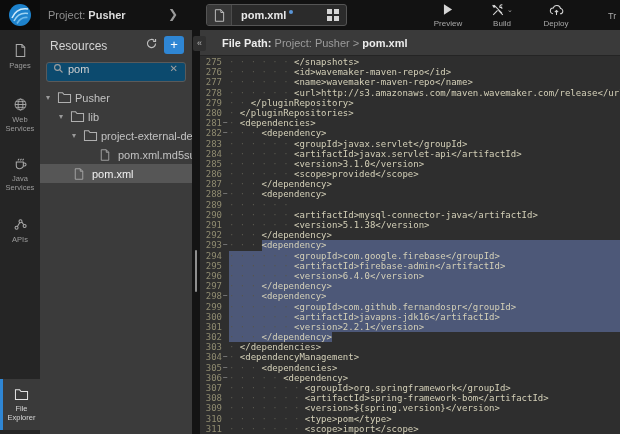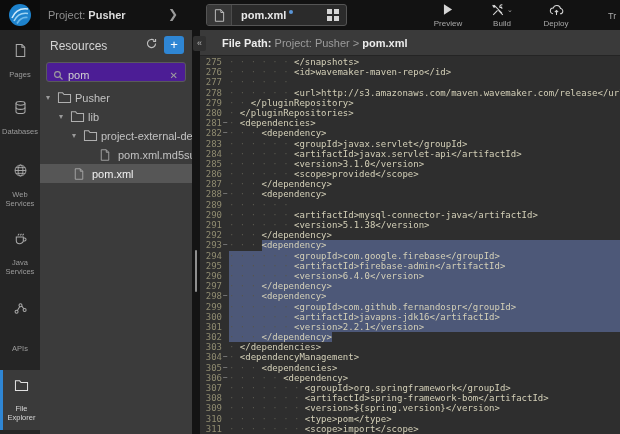--- a/index.html
+++ b/index.html
@@ -26,34 +26,34 @@
   .action { display:flex; flex-direction:column; align-items:center; color:#d5d5d5; width:40px; }
   .action .a-icon { height:15px; display:flex; align-items:center; }
   .action .a-label { font-size:8px; color:#a9a9a9; margin-top:2px; }
   .a-chev { font-size:7px; color:#a9a9a9; margin-left:2px; }
   #clipped-label { position:absolute; right:-6px; top:11px; width:18px; overflow:hidden;
                    font-size:9px; color:#a9a9a9; }
 
   
   #rail { position:absolute; left:0; top:30px; width:40px; height:404px; background:#252525; }
   .rail-item { display:flex; flex-direction:column; align-items:center; color:#ababab; padding:9px 0 8px 0; }
-  .rail-item .r-label { font-size:7.5px; color:#9c9c9c; line-height:9px; text-align:center; margin-top:12px; }
+  .rail-item .r-label { font-size:7.5px; color:#9c9c9c; line-height:9px; text-align:center; margin-top:3px; }
   #rail-bottom { position:absolute; left:0; bottom:4px; width:40px; }
   .rail-item.active { background:#3a3a3a; border-left:3px solid #2f86d4; color:#e2e2e2; }
   .rail-item.active .r-label { color:#d8d8d8; }
 
   
   #resources { position:absolute; left:40px; top:30px; width:152px; height:404px; background:#3b3b3b; overflow:hidden; }
   #res-header { position:relative; height:30px; }
   #res-title { position:absolute; left:10px; top:9px; font-size:12px; color:#d2d2d2; }
   #res-refresh { position:absolute; right:34px; top:7px; color:#c0c0c0; }
   #res-add { position:absolute; right:8px; top:6px; width:20px; height:18px; background:#2f86d4;
              border-radius:3px; color:#fff; font-size:13px; line-height:17px; text-align:center; }
-  #res-search { position:absolute; left:6px; top:32px; width:140px; height:20px; background:#4c1d95;
-                border:1px solid #5a5a5a; border-radius:3px; display:flex; align-items:flex-end; }
+  #res-search { position:absolute; left:6px; top:32px; width:140px; height:20px; background:#0c4a6e;
+                border:1px solid #5a5a5a; border-radius:3px; display:flex; align-items:flex-start; }
   #res-search .s-icon { margin:0 4px 0 6px; color:#9f9f9f; }
   #res-search .s-value { font-size:11px; color:#d0d0d0; flex:1; }
   #res-search .s-clear { margin-right:7px; color:#9f9f9f; font-size:10px; }
   #res-tree { position:absolute; left:0; top:58px; width:152px; }
   .tree-row { position:relative; height:19px; display:flex; align-items:center; white-space:nowrap;
               color:#c2c2c2; font-size:11px; overflow:hidden; }
   .tree-row .caret { width:11px; font-size:8px; color:#9a9a9a; flex:0 0 11px; }
   .tree-row .t-icon { color:#b0b0b0; flex:0 0 15px; display:flex; align-items:center; }
   .tree-row .t-label { margin-left:3px; }
   .tree-row.selected { background:#565656; color:#f1f1f1; }
@@ -158,51 +158,41 @@
   <div id="rail">
       <div class="rail-item" style="margin-top: 4px;">
         <span>
           <svg width="15" height="15" viewBox="0 0 16 16" fill="none" stroke="currentColor" stroke-width="1.1">
             <path d="M3.5 1.5h6l3 3v10h-9z"></path>
             <path d="M9.5 1.5v3h3"></path>
           </svg>
         </span>
         <span class="r-label">Pages</span>
       </div>
-      <div class="rail-item" style="margin-top: 4px;">
-        <span>
-          <svg width="15" height="15" viewBox="0 0 16 16" fill="none" stroke="currentColor" stroke-width="1.1">
-            <ellipse cx="8" cy="3.5" rx="4.8" ry="2"></ellipse>
-            <path d="M3.2 3.5v9c0 1.1 2.1 2 4.8 2s4.8-.9 4.8-2v-9"></path>
-            <path d="M3.2 8c0 1.1 2.1 2 4.8 2s4.8-.9 4.8-2"></path>
-          </svg>
-        </span>
-        <span class="r-label">Databases</span>
-      </div>
       <div class="rail-item" style="margin-top: 10px;">
         <span>
           <svg width="15" height="15" viewBox="0 0 16 16" fill="none" stroke="currentColor" stroke-width="1">
             <circle cx="8" cy="8" r="5.8"></circle>
             <ellipse cx="8" cy="8" rx="2.6" ry="5.8"></ellipse>
             <path d="M2.2 8h11.6M3 5h10M3 11h10"></path>
           </svg>
         </span>
         <span class="r-label">Web<br>Services</span>
       </div>
       <div class="rail-item" style="margin-top: 6px;">
         <span>
           <svg width="15" height="15" viewBox="0 0 16 16" fill="none" stroke="currentColor" stroke-width="1.1">
             <path d="M3.5 6.5h7.5v3.5a3.5 3.5 0 0 1-3.5 3.5h-.5a3.5 3.5 0 0 1-3.5-3.5z"></path>
             <path d="M11 7.5h1.3a1.6 1.6 0 0 1 0 3.2H11"></path>
             <path d="M5.5 4.8c0-1 .8-1 .8-2M8 4.8c0-1 .8-1 .8-2M10.4 4.8c0-1 .8-1 .8-2"></path>
           </svg>
         </span>
         <span class="r-label">Java<br>Services</span>
       </div>
-      <div class="rail-item" style="margin-top: 8px; gap: 16px;">
+      <div class="rail-item" style="margin-top: 8px;">
         <span>
           <svg width="15" height="15" viewBox="0 0 16 16" fill="none" stroke="currentColor" stroke-width="1.1">
             <circle cx="3.8" cy="11.5" r="1.6"></circle>
             <circle cx="8" cy="4.5" r="1.6"></circle>
             <circle cx="12.4" cy="9.5" r="1.6"></circle>
             <path d="M4.7 10.1l2.4-4M9.4 5.5l2.1 2.8"></path>
           </svg>
         </span>
         <span class="r-label">APIs</span>
       </div>
@@ -292,21 +282,21 @@
   <div id="collapse-btn">«</div>
   <div id="drag-handle"></div>
 
   <div id="editor">
     <div id="editor-header">
       <span id="fp-label">File Path:</span><span id="fp-crumb"> Project: Pusher &gt; </span><span id="fp-file">pom.xml</span>
     </div>
     <div id="code" style="--sel: #4d5878; --cur: #74b816;">
         <div class="cl"><span class="num">275</span><span class="fold"></span><span class="body"><span class="ind">· · · · · · </span><span class="txt">&lt;/snapshots&gt;</span><span class="fill"></span></span></div>
         <div class="cl"><span class="num">276</span><span class="fold"></span><span class="body"><span class="ind">· · · · · · </span><span class="txt">&lt;id&gt;wavemaker-maven-repo&lt;/id&gt;</span><span class="fill"></span></span></div>
-        <div class="cl"><span class="num">277</span><span class="fold"></span><span class="body"><span class="ind">· · · · · · </span><span class="fill"></span></span></div>
+        <div class="cl"><span class="num">277</span><span class="fold"></span><span class="body"><span class="ind">· · · · · · </span><span class="txt">&lt;name&gt;wavemaker-maven-repo&lt;/name&gt;</span><span class="fill"></span></span></div>
         <div class="cl"><span class="num">278</span><span class="fold"></span><span class="body"><span class="ind">· · · · · · </span><span class="txt">&lt;url&gt;http://s3.amazonaws.com/maven.wavemaker.com/release&lt;/url&gt;</span><span class="fill"></span></span></div>
         <div class="cl"><span class="num">279</span><span class="fold"></span><span class="body"><span class="ind">· · </span><span class="txt">&lt;/pluginRepository&gt;</span><span class="fill"></span></span></div>
         <div class="cl"><span class="num">280</span><span class="fold"></span><span class="body"><span class="ind">· </span><span class="txt">&lt;/pluginRepositories&gt;</span><span class="fill"></span></span></div>
         <div class="cl"><span class="num">281</span><span class="fold">−</span><span class="body"><span class="ind">· </span><span class="txt">&lt;dependencies&gt;</span><span class="fill"></span></span></div>
         <div class="cl"><span class="num">282</span><span class="fold">−</span><span class="body"><span class="ind">· · · </span><span class="txt">&lt;dependency&gt;</span><span class="fill"></span></span></div>
         <div class="cl"><span class="num">283</span><span class="fold"></span><span class="body"><span class="ind">· · · · · · </span><span class="txt">&lt;groupId&gt;javax.servlet&lt;/groupId&gt;</span><span class="fill"></span></span></div>
         <div class="cl"><span class="num">284</span><span class="fold"></span><span class="body"><span class="ind">· · · · · · </span><span class="txt">&lt;artifactId&gt;javax.servlet-api&lt;/artifactId&gt;</span><span class="fill"></span></span></div>
         <div class="cl"><span class="num">285</span><span class="fold"></span><span class="body"><span class="ind">· · · · · · </span><span class="txt">&lt;version&gt;3.1.0&lt;/version&gt;</span><span class="fill"></span></span></div>
         <div class="cl"><span class="num">286</span><span class="fold"></span><span class="body"><span class="ind">· · · · · · </span><span class="txt">&lt;scope&gt;provided&lt;/scope&gt;</span><span class="fill"></span></span></div>
         <div class="cl"><span class="num">287</span><span class="fold"></span><span class="body"><span class="ind">· · · </span><span class="txt">&lt;/dependency&gt;</span><span class="fill"></span></span></div>

